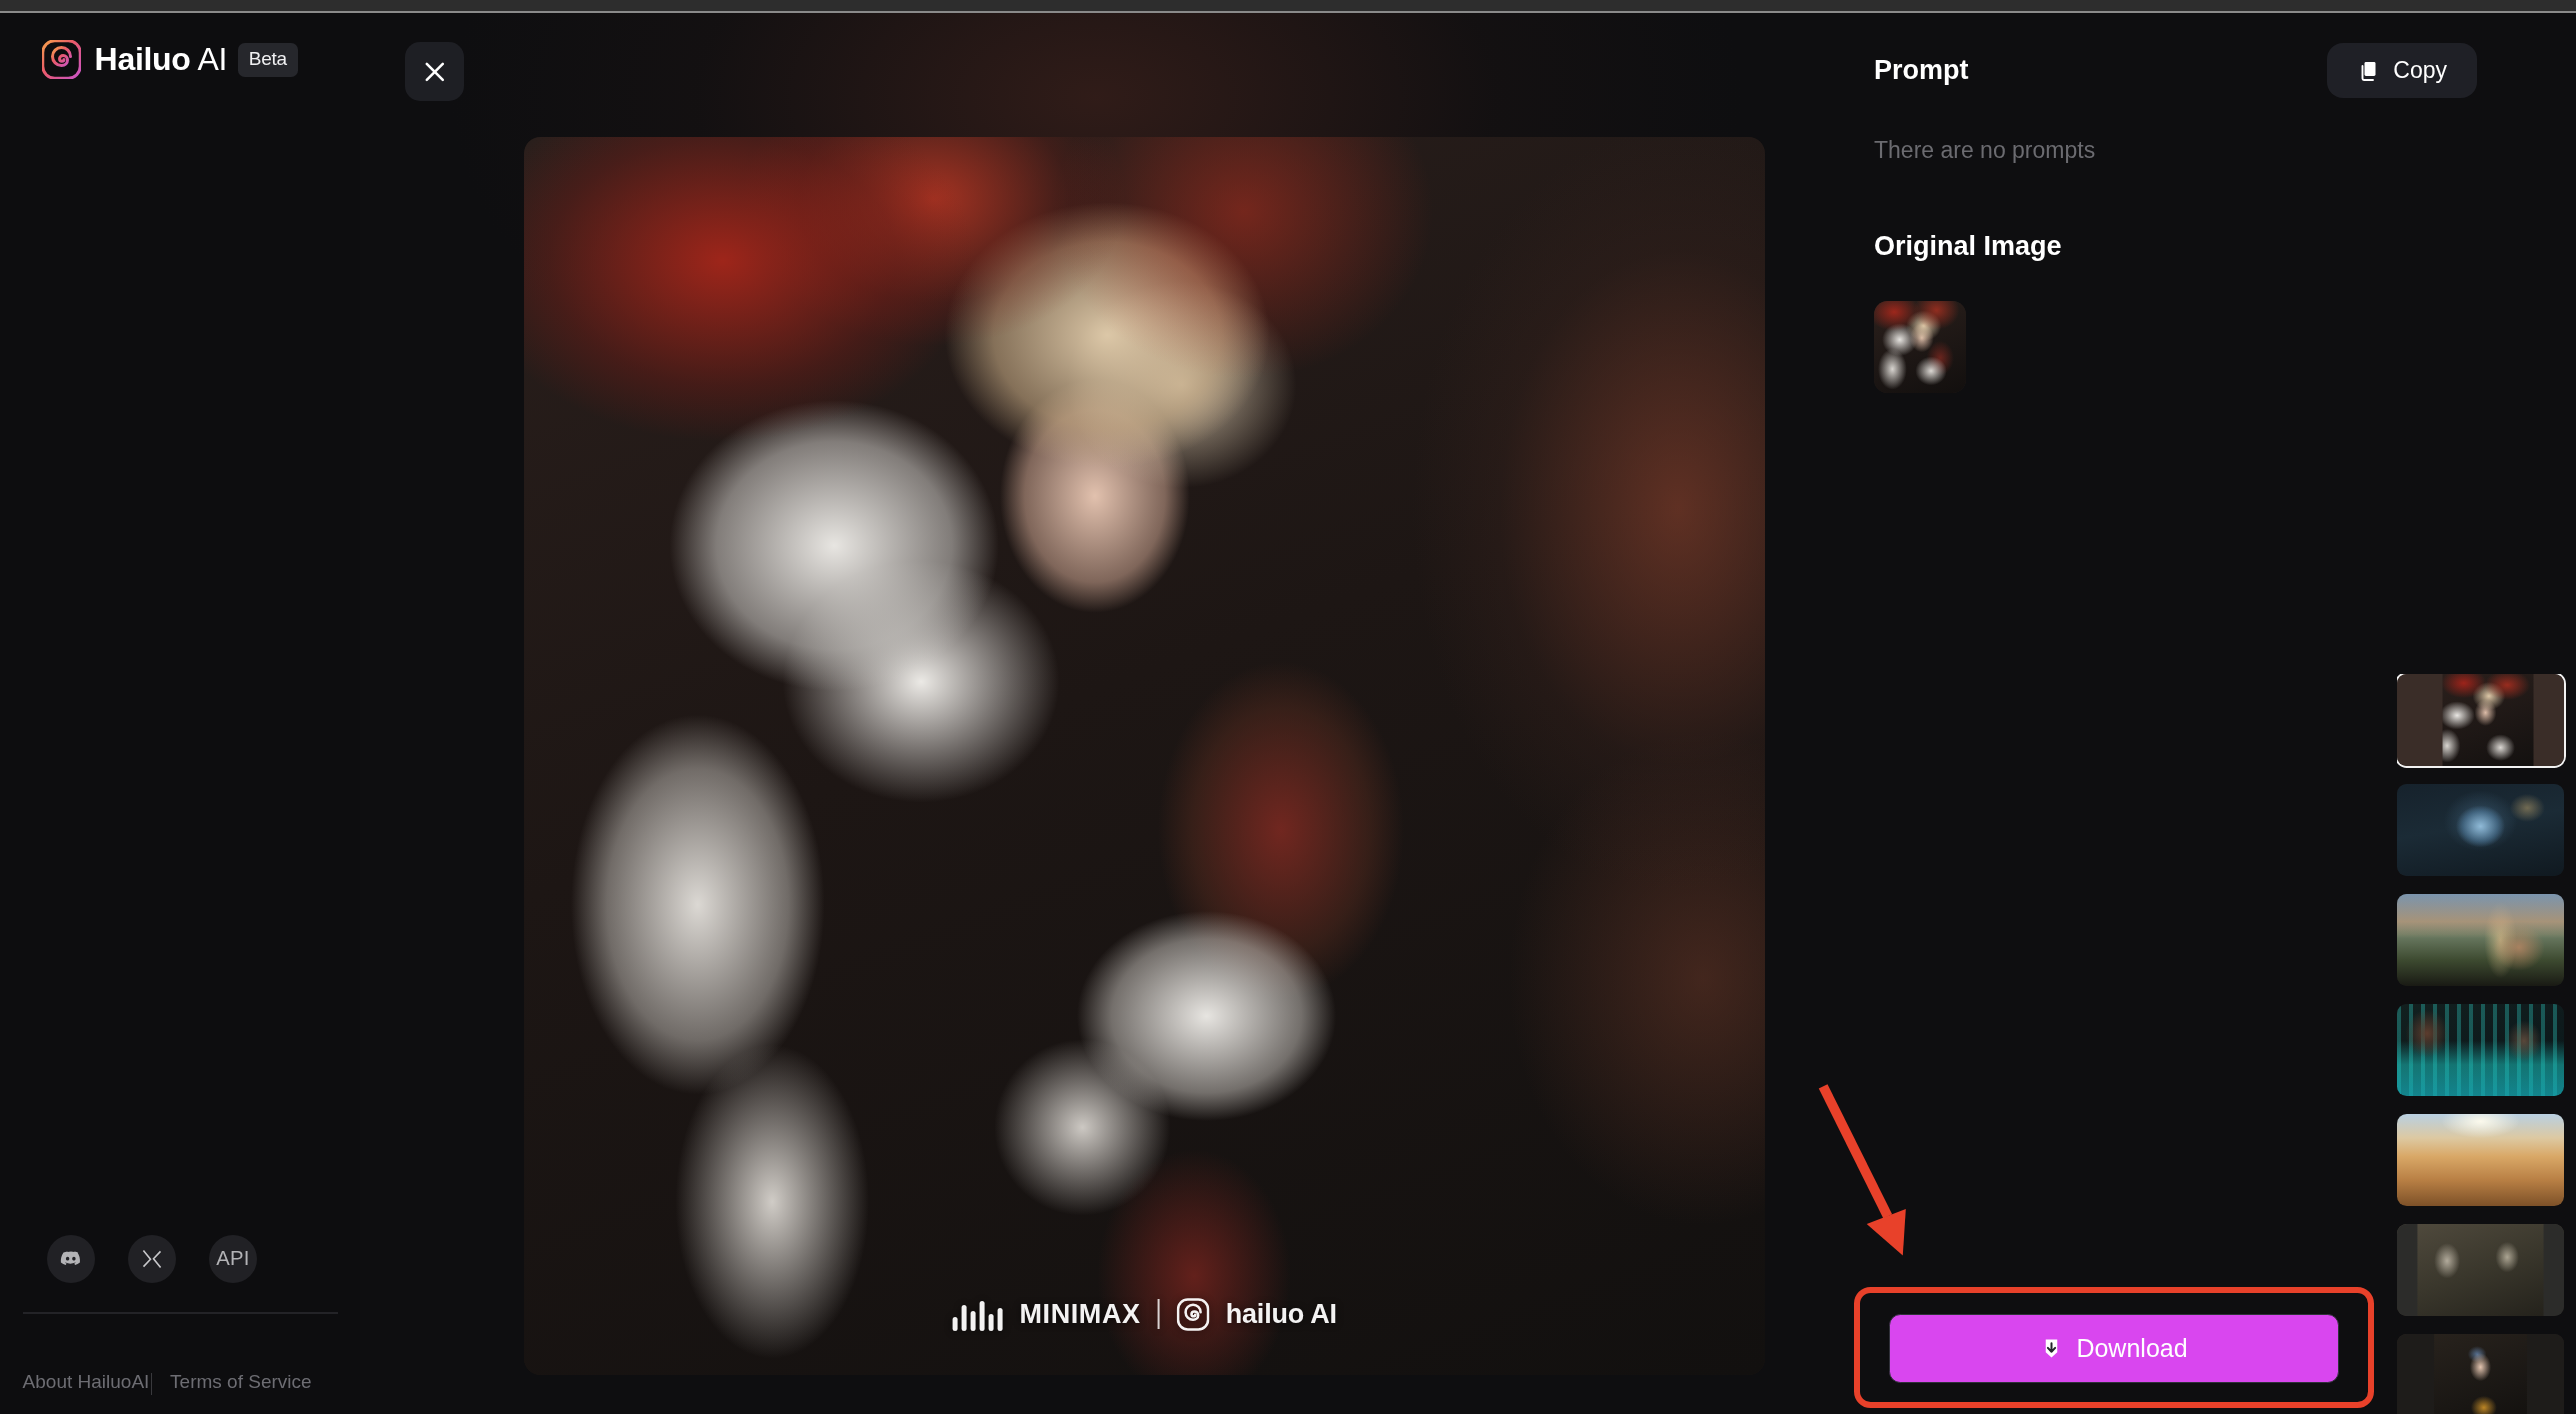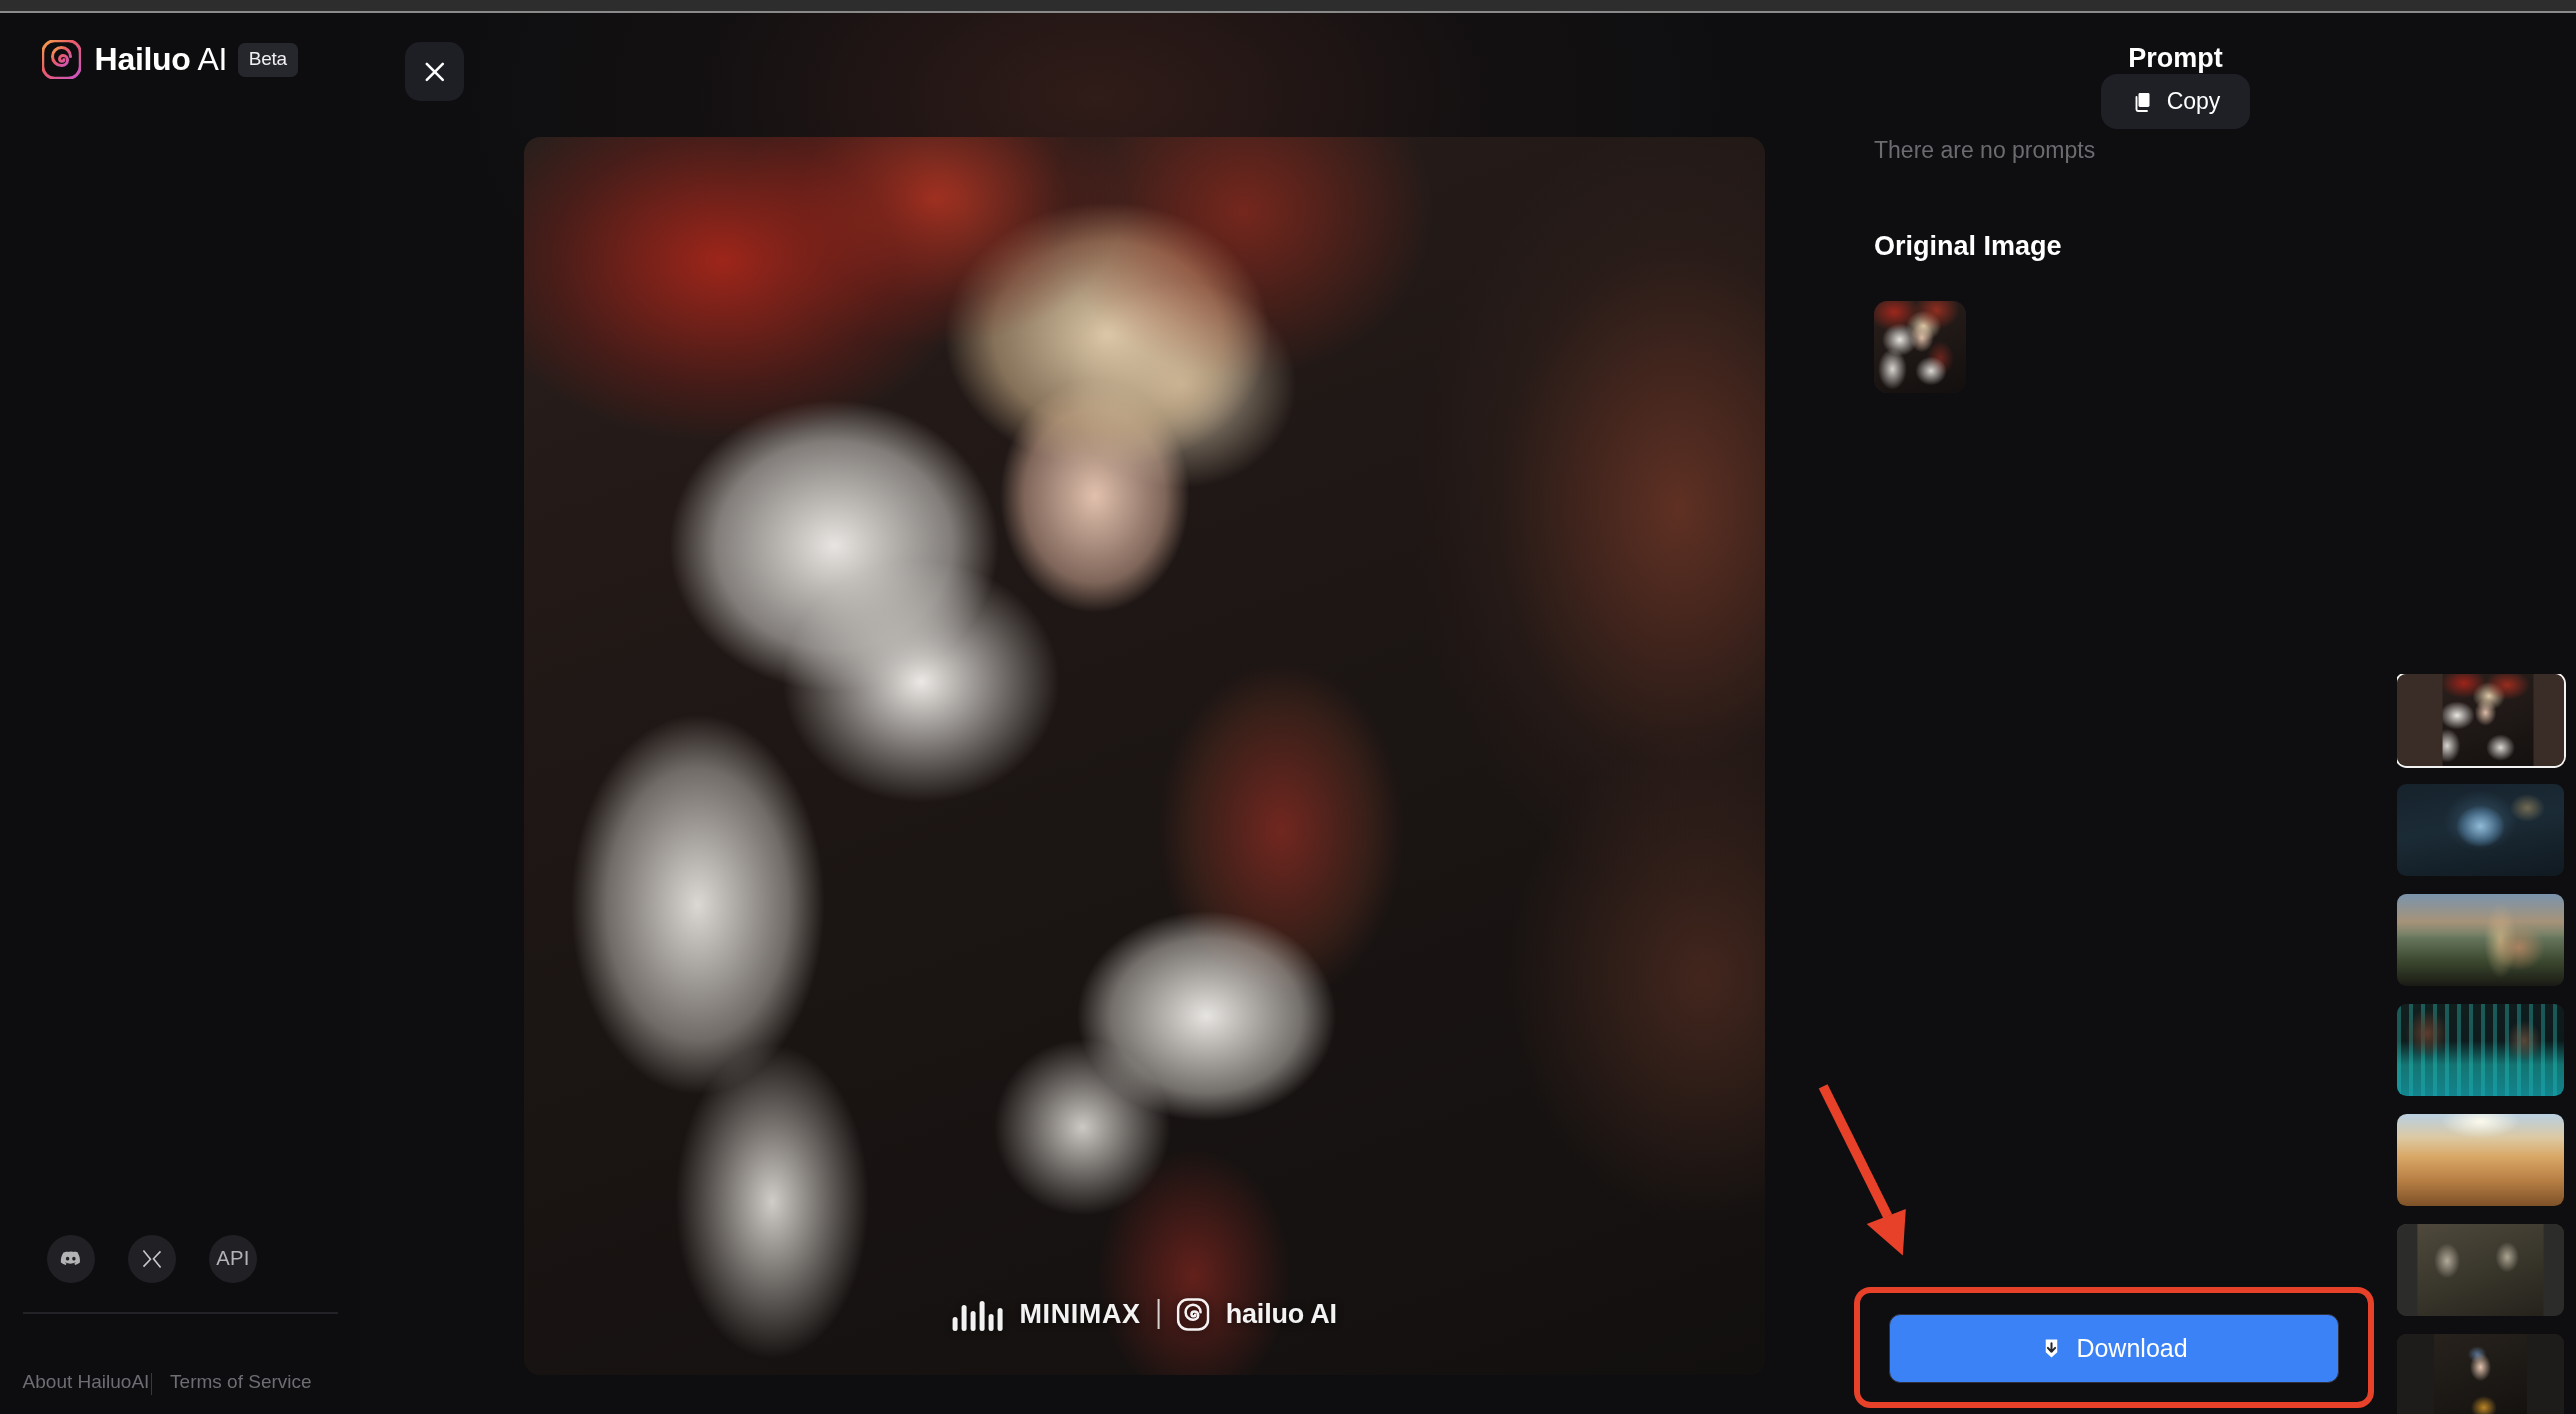--- a/index.html
+++ b/index.html
@@ -158,21 +158,21 @@
 
   
   .rpanel {
     position: absolute; top: 0; left: 1776px;
     width: 800px; height: 1402px;
     background: #0e0e10;
   }
   .prompt-head {
     position: absolute; top: 30px; left: 98px;
     width: 603px;
-    display: flex; align-items: center; justify-content: space-between; flex-direction: column;
+    display: flex; align-items: center; justify-content: space-between;
   }
   .prompt-title { font-size: 27px; font-weight: 700; color: #ffffff; }
   .copy-btn {
     display: flex; align-items: center; gap: 12px;
     background: #1f2026; border-radius: 16px;
     padding: 14.3px 30px; cursor: pointer;
   }
   .copy-btn svg { width: 24px; height: 24px; display: block; }
   .copy-btn span { font-size: 23px; color: #ffffff; }
   .prompt-empty {
@@ -210,21 +210,21 @@
   
   .anno-box {
     position: absolute; left: 1854px; top: 1274px;
     width: 520px; height: 121px;
     border: 6.8px solid #e8412a; border-radius: 16.6px;
     pointer-events: none;
   }
   .download-btn {
     position: absolute; left: 1889px; top: 1301px;
     width: 450px; height: 69px;
-    background: #3b82f6; border: 1.5px solid #30313a;
+    background: #d946ef; border: 1.5px solid #30313a;
     border-radius: 11.3px;
     display: flex; align-items: center; justify-content: center;
     gap: 13px; cursor: pointer;
   }
   .download-btn svg { width: 23px; height: 23px; display: block; }
   .download-btn span { font-size: 25px; color: #ffffff; }
 
   
   .rail {
     position: absolute; left: 2397px; top: 661px;

